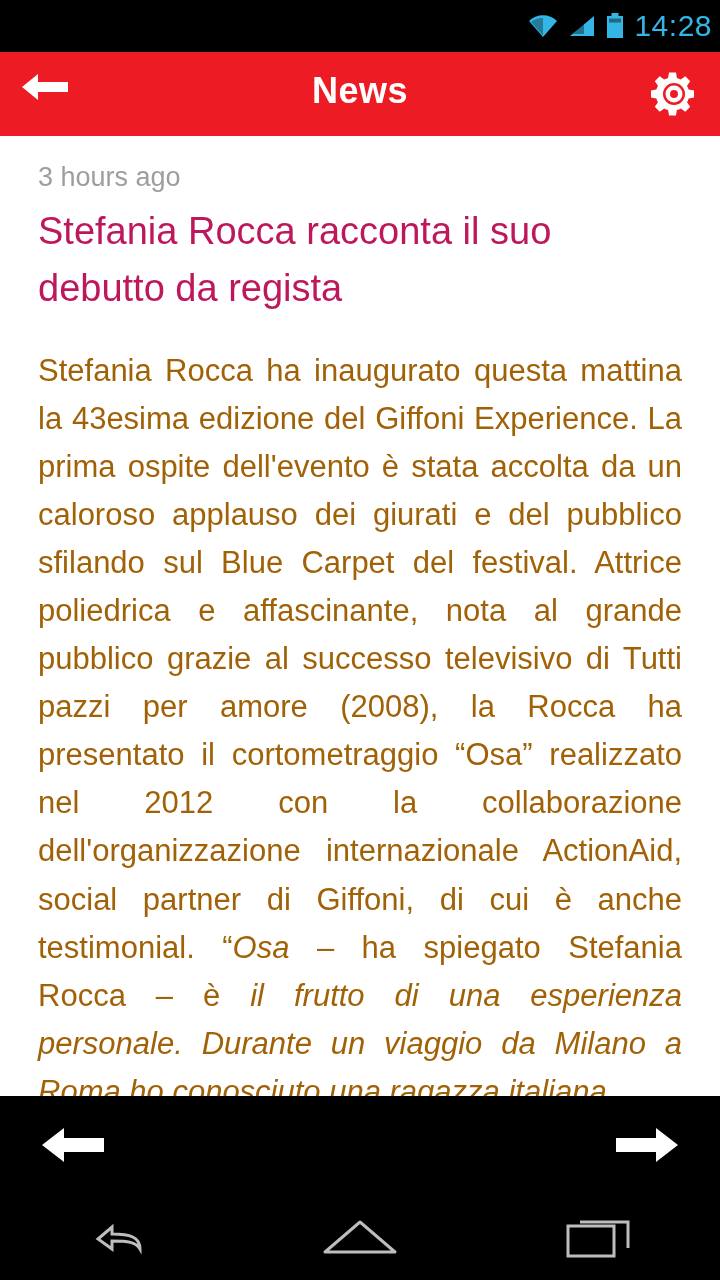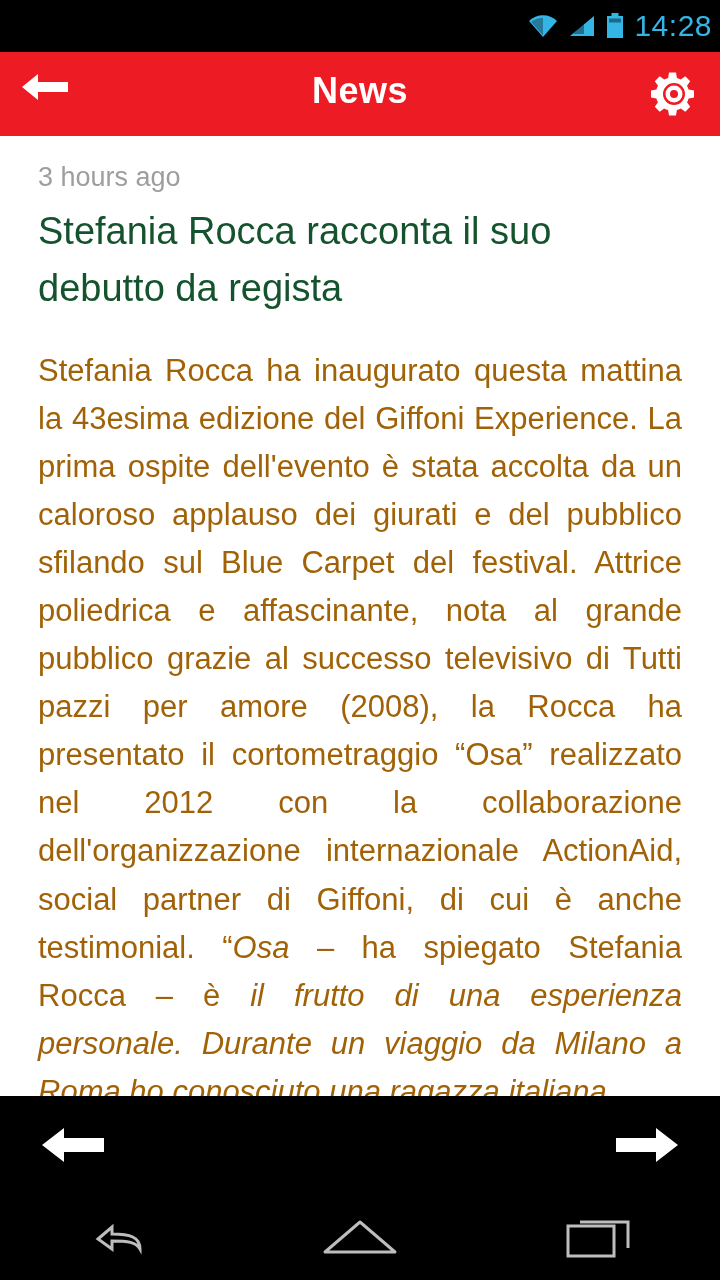--- a/index.html
+++ b/index.html
@@ -80,21 +80,21 @@
     padding: 26px 38px 0 38px;
     overflow: hidden;
     background: #ffffff;
   }
   .timestamp {
     color: #9e9e9e;
     font-size: 27px;
     margin-bottom: 10px;
   }
   .headline {
-    color: #14532d;
+    color: #be185d;
     font-size: 38px;
     line-height: 1.5;
     font-weight: normal;
     margin-bottom: 30px;
   }
   .body-text {
     color: #a16207;
     font-size: 31px;
     line-height: 1.55;
     text-align: justify;

